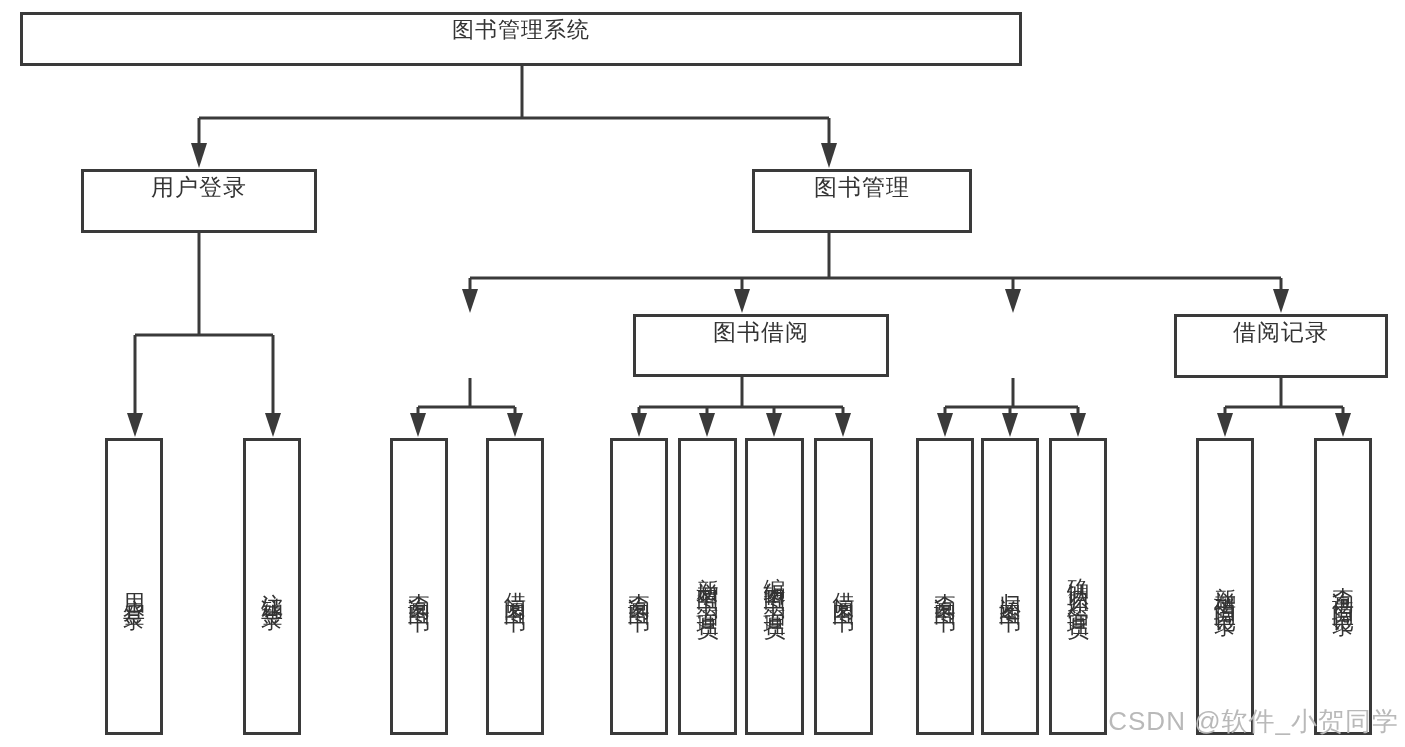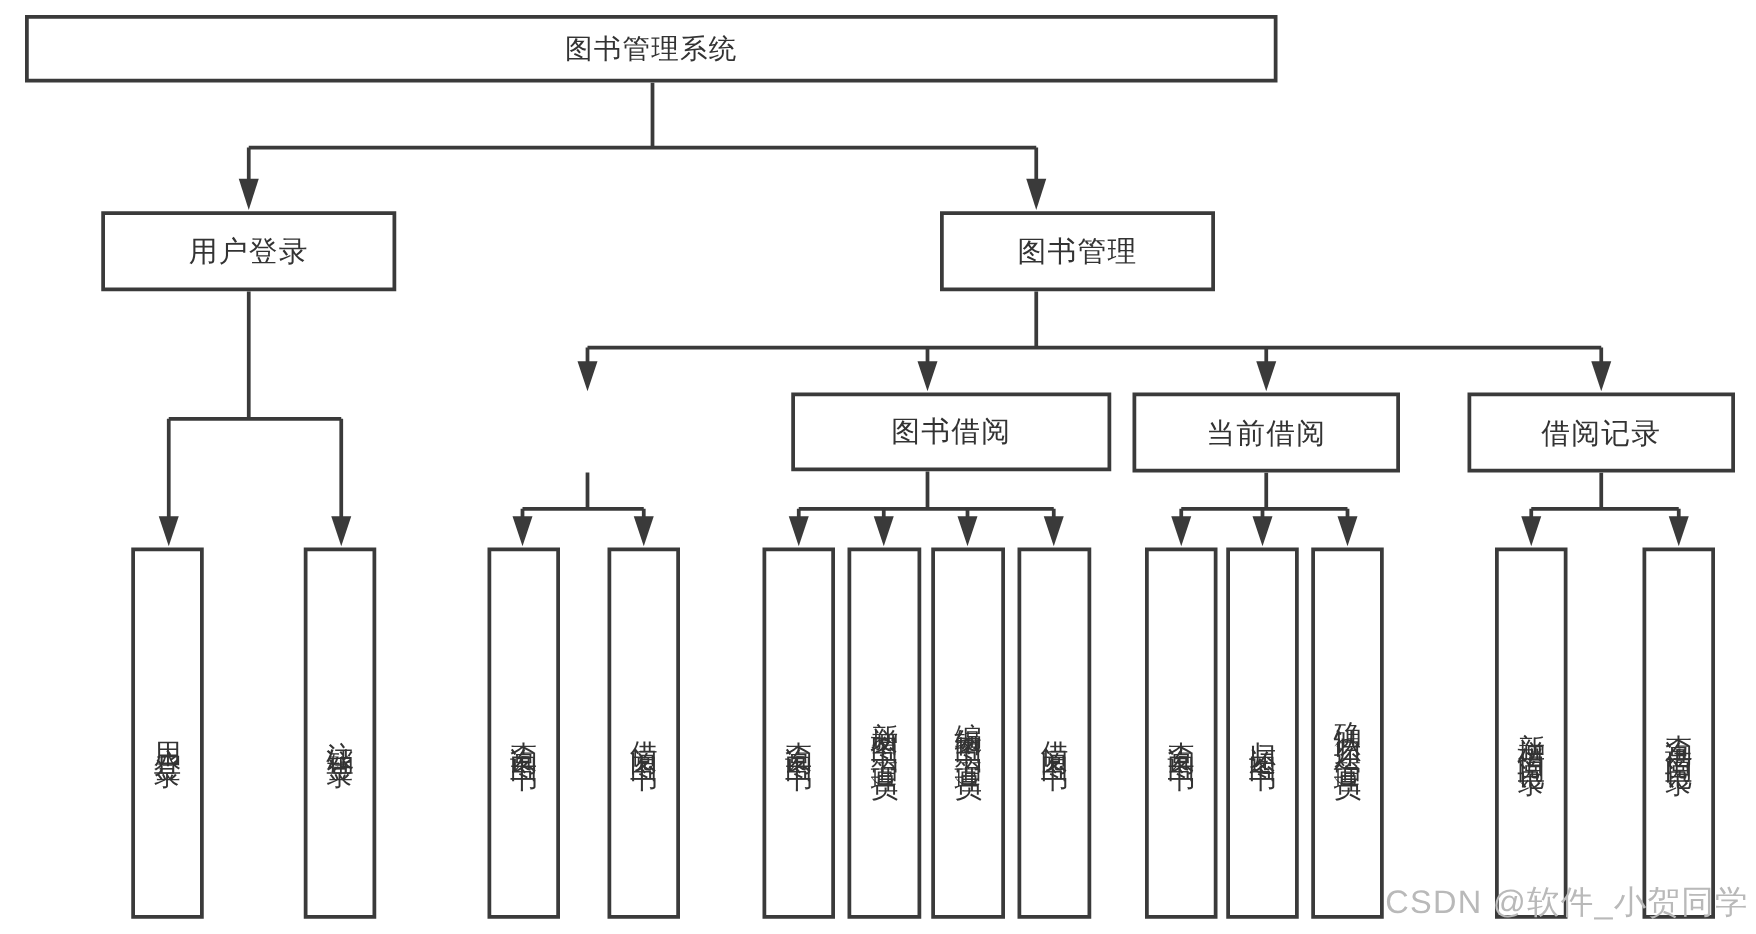--- a/index.html
+++ b/index.html
@@ -28,21 +28,20 @@
     fill: none;
     stroke: var(--line);
     stroke-width: 3;
   }
   svg.connectors polygon { fill: var(--line); stroke: none; }
   .node {
     position: absolute;
     background: var(--box-bg);
     border: 3px solid var(--line);
     display: flex;
-    align-items: center;
     justify-content: center;
     color: var(--text);
     font-size: 23px;
     letter-spacing: 1px;
     white-space: nowrap;
   }
   .node.root { font-size: 22px; }
   .leaf {
     position: absolute;
     width: 58px; height: 297px; top: 438px;
@@ -143,23 +142,20 @@
   <div class="node" style="left:81px; top:169px; width:236px; height:64px;">
     <span>用户登录</span>
   </div>
   <div class="node" style="left:752px; top:169px; width:220px; height:64px;">
     <span>图书管理</span>
   </div>
 
   <div class="node" style="left:633px; top:314px; width:256px; height:63px;">
     <span>图书借阅</span>
   </div>
-  <div class="node" style="left:906px; top:314px; width:214px; height:64px;">
-    <span>当前借阅</span>
-  </div>
   <div class="node" style="left:1174px; top:314px; width:214px; height:64px;">
     <span>借阅记录</span>
   </div>
 
   <div class="leaf" style="left:105px;">
     <span>用户登录</span>
   </div>
   <div class="leaf" style="left:243px;">
     <span>注销登录</span>
   </div>

